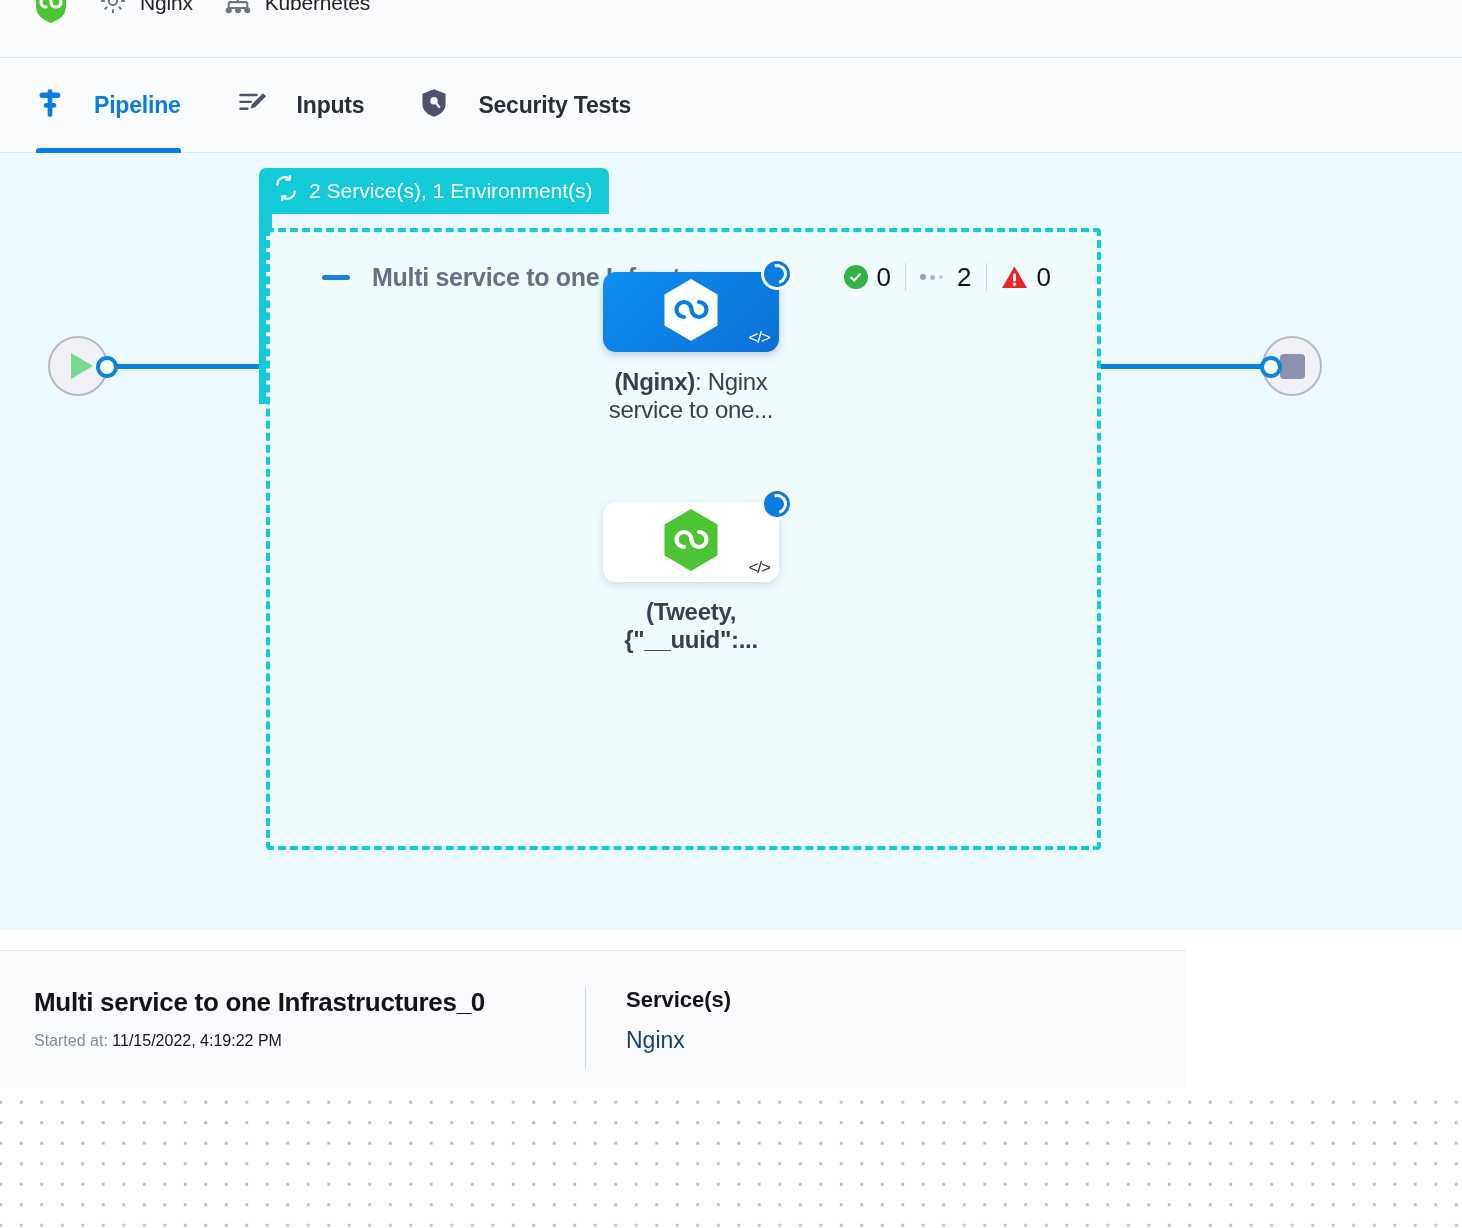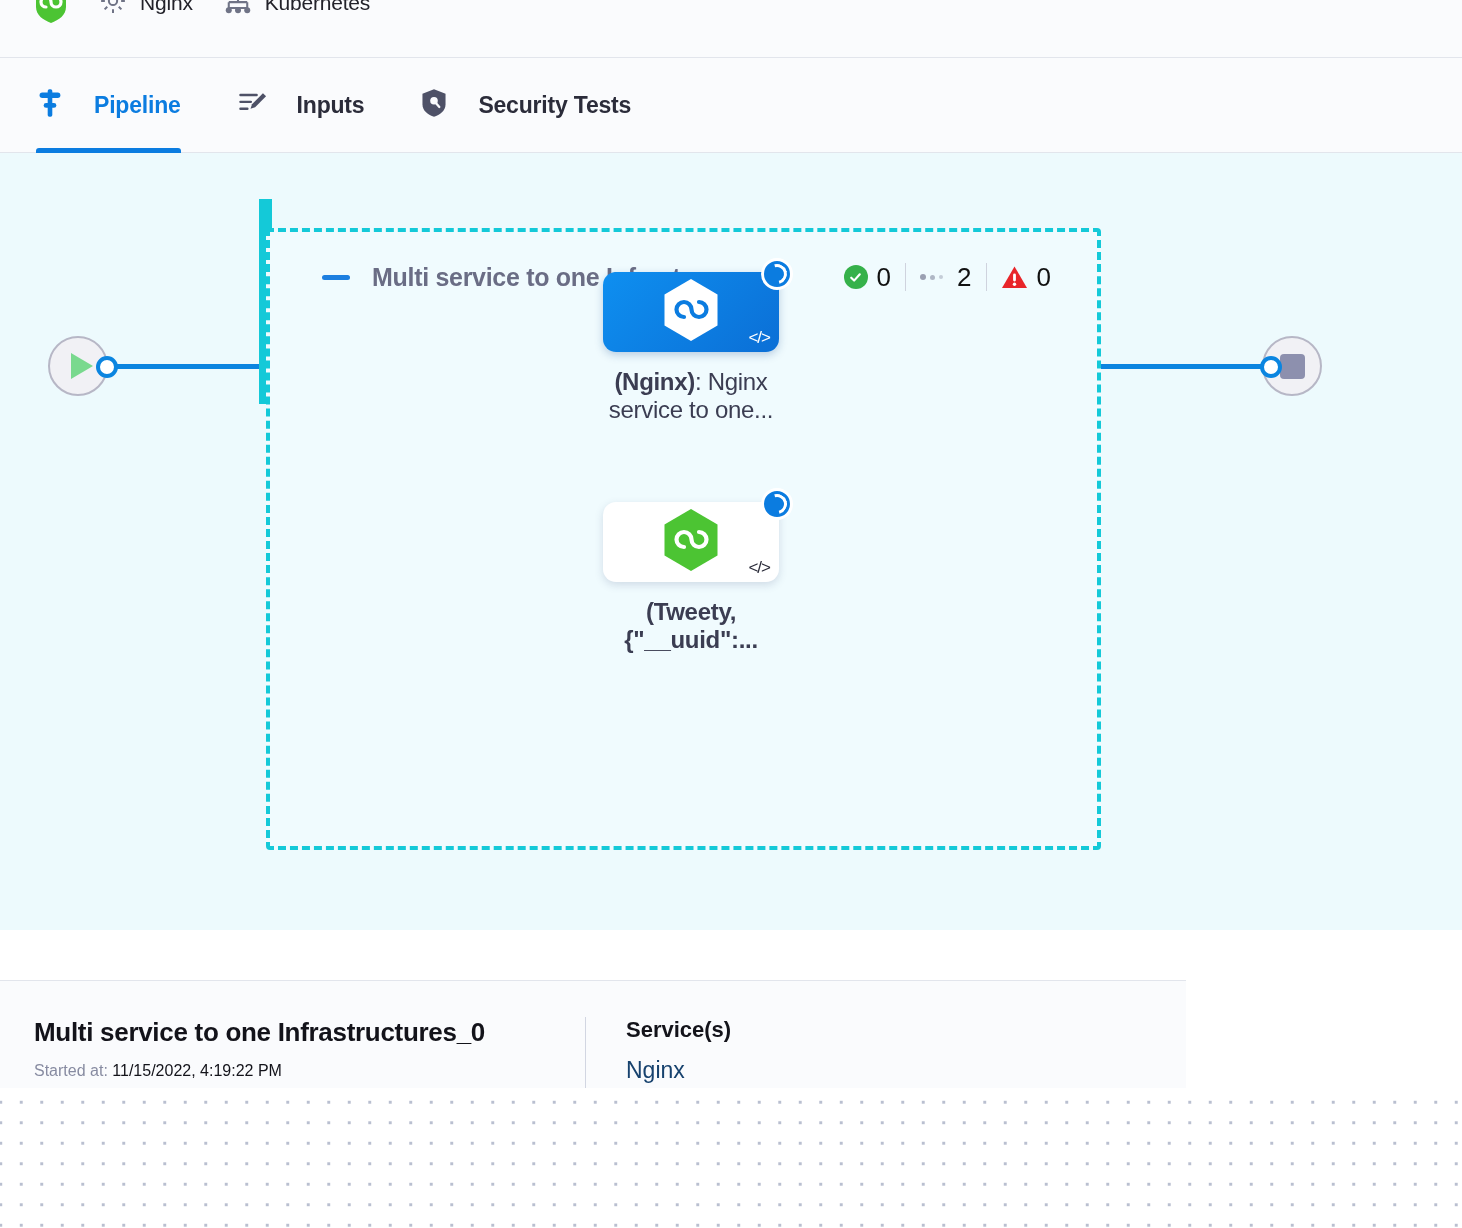--- a/index.html
+++ b/index.html
@@ -134,21 +134,21 @@
     transform: rotate(30deg);
   }
   .node-label {
     margin-top: 16px; text-align: center;
     font-size: 24px; line-height: 1.18; color: #3b3d52; letter-spacing: -0.3px;
   }
   .node-label b { font-weight: 700; }
 
   
   .detail {
-    position: absolute; left: 0; top: 980px; width: 1186px; height: 158px;
+    position: absolute; left: 0; top: 950px; width: 1186px; height: 158px;
     background: #fafbfd; border-top: 1px solid #e2e5ec; border-bottom: 1px solid #d8dbe6;
     display: flex; align-items: flex-start; padding: 36px 0 0 0;
   }
   .detail-main { padding-left: 34px; width: 585px; }
   .detail-title { font-size: 26px; font-weight: 700; color: #13131a; letter-spacing: -0.3px; }
   .detail-sub { margin-top: 14px; font-size: 16px; color: #13131a; }
   .detail-sub .muted { color: #878ba1; }
   .detail-duration { width: 205px; text-align: center; padding-top: 2px; }
   .ctrl-row { display: flex; justify-content: center; gap: 26px; margin-bottom: 10px; }
   .ico-pause { display: flex; gap: 6px; }
@@ -254,20 +254,31 @@
     </div>
     <div class="port" style="left:96px; top:203px;"></div>
 
     <div class="endnode" style="left:1262px; top:183px;">
       <div class="stop-sq"></div>
     </div>
     <div class="port" style="left:1260px; top:203px;"></div>
 
     <div class="group-leftbar" style="top:46px;"></div>
 
+    <div class="group-badge" style="top:15px;">
+      <span>
+        <svg width="26" height="26" viewBox="0 0 24 24" fill="none" stroke="#ffffff" stroke-width="2" stroke-linecap="round" stroke-linejoin="round">
+          <path d="M4 9a7 7 0 0 1 11.5-5.3"></path>
+          <path d="M20 15a7 7 0 0 1-11.5 5.3"></path>
+          <path d="M15.5 1v3.2h-3.2"></path>
+          <path d="M8.5 23v-3.2h3.2"></path>
+        </svg>
+      </span>
+      <span>2 Service(s), 1 Environment(s)</span>
+    </div>
 
     <div class="group-box" style="top:75px;">
 
       <div class="group-head">
         <span class="collapse-dash"></span>
         <span class="group-title">Multi service to one Infrast...</span>
 
         <div class="counters">
           <div class="counter">
             <span class="ok-dot">

